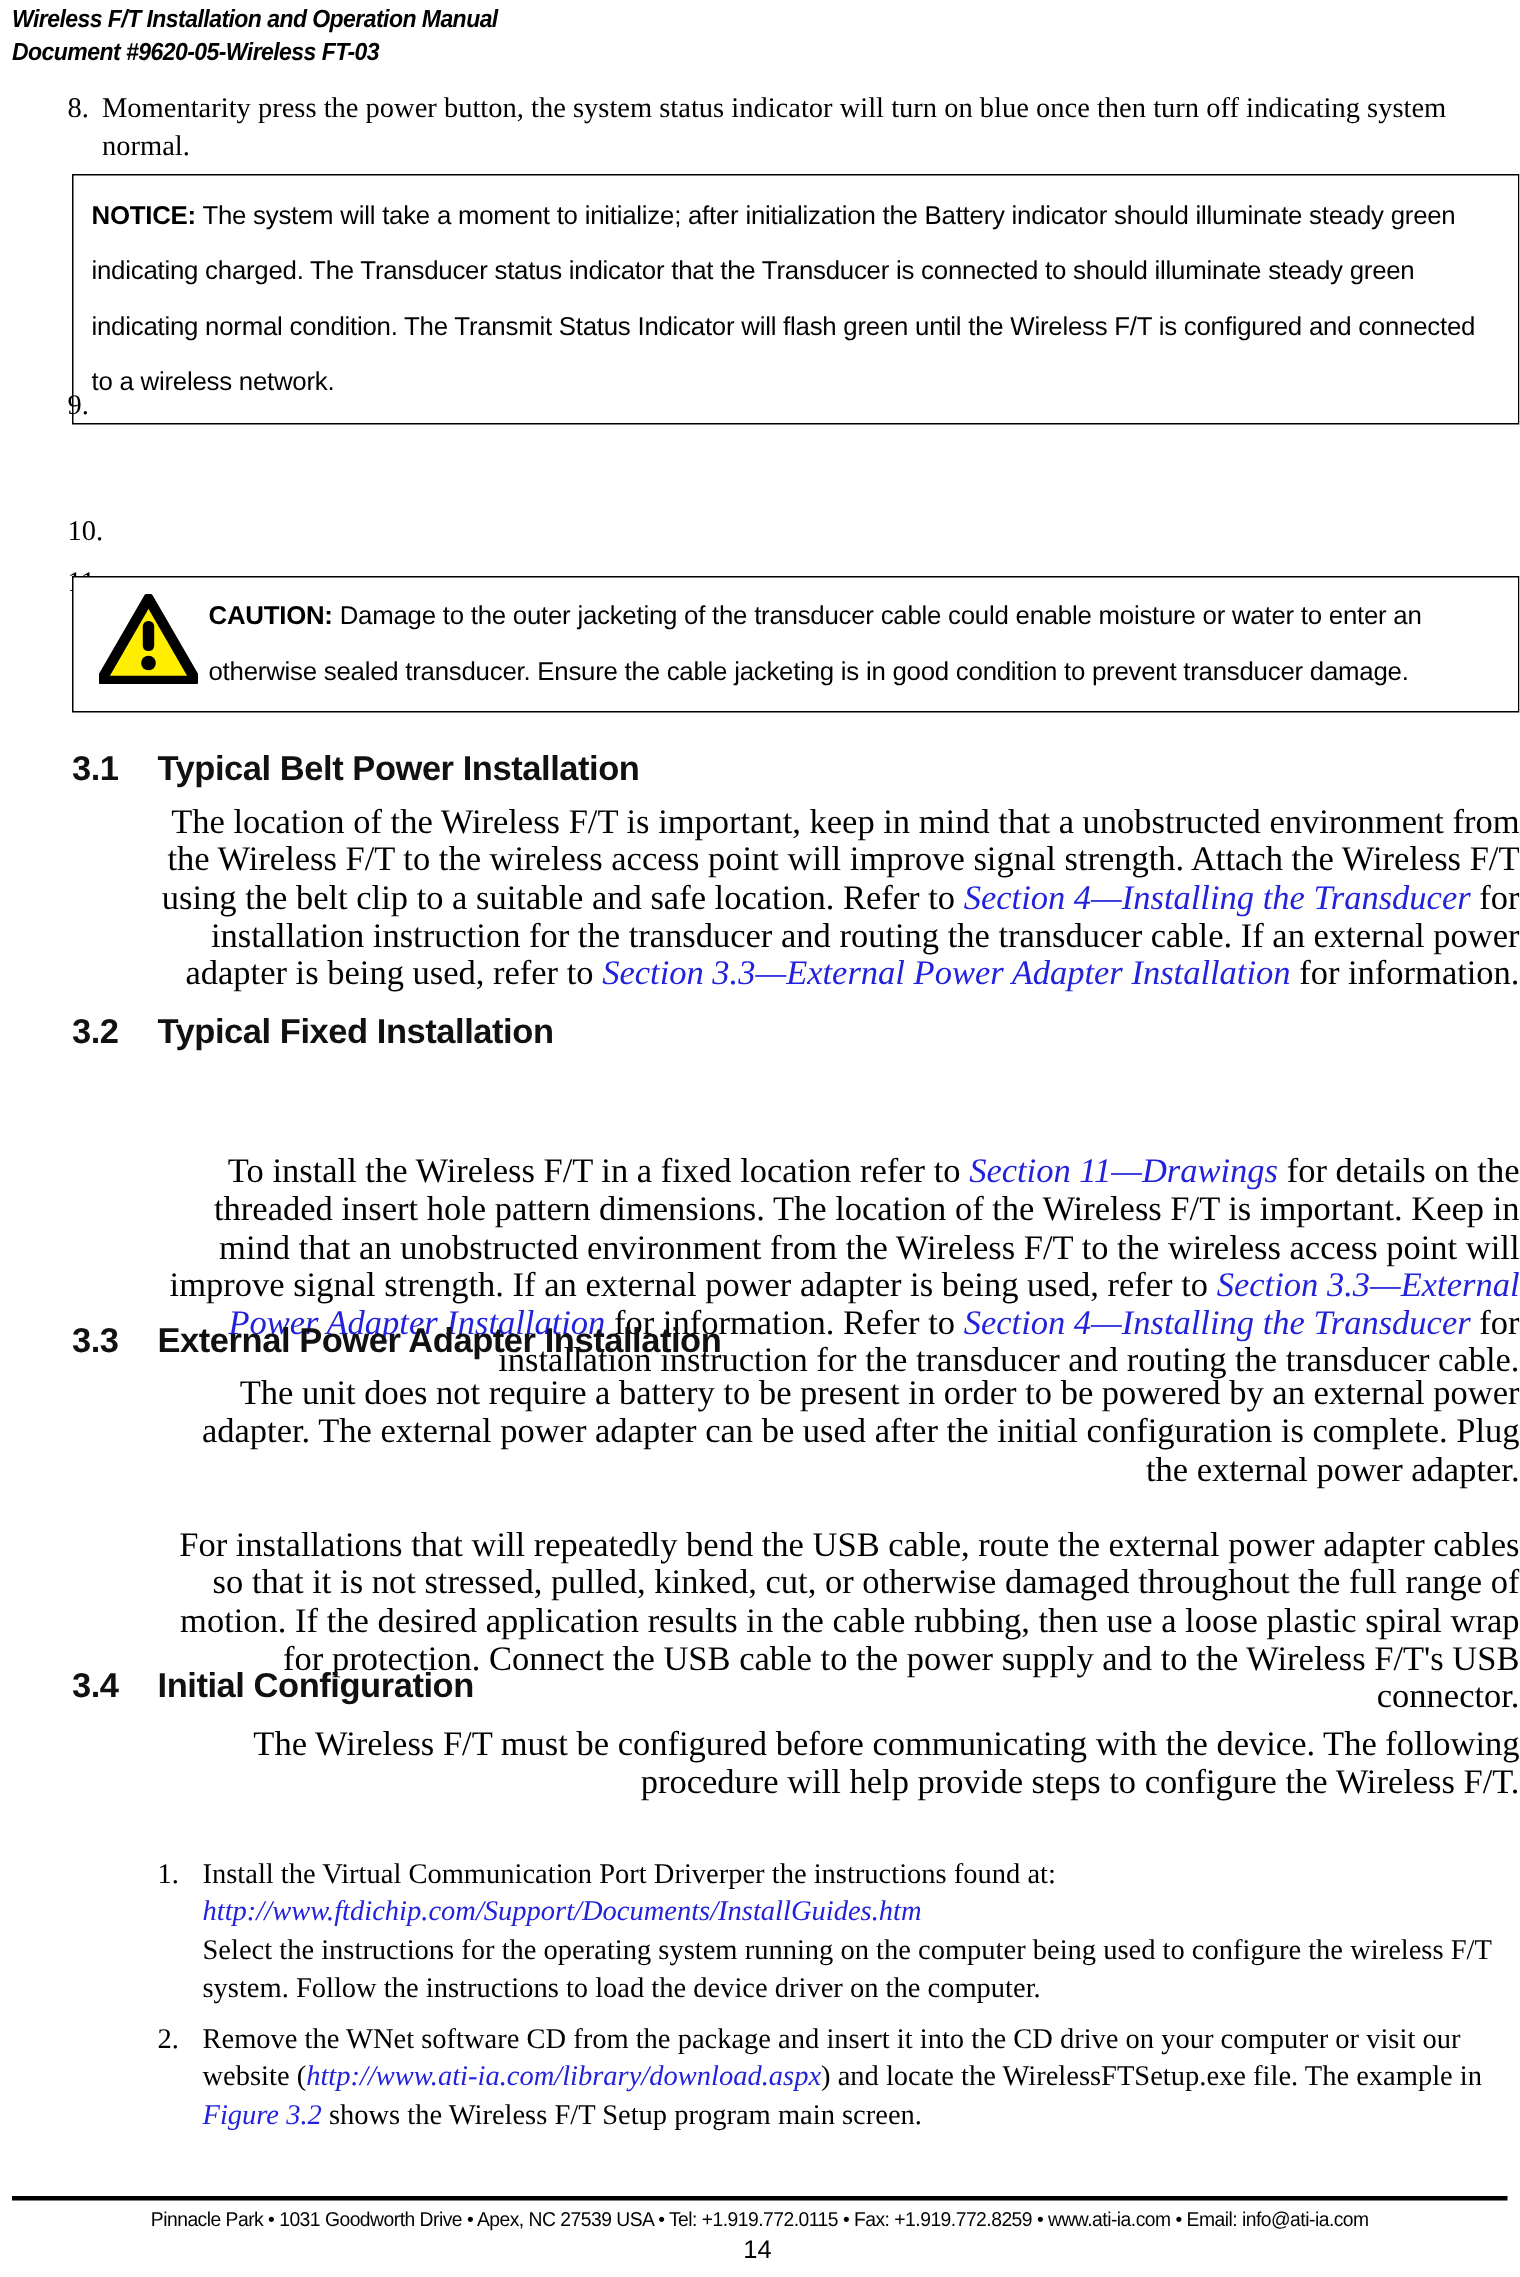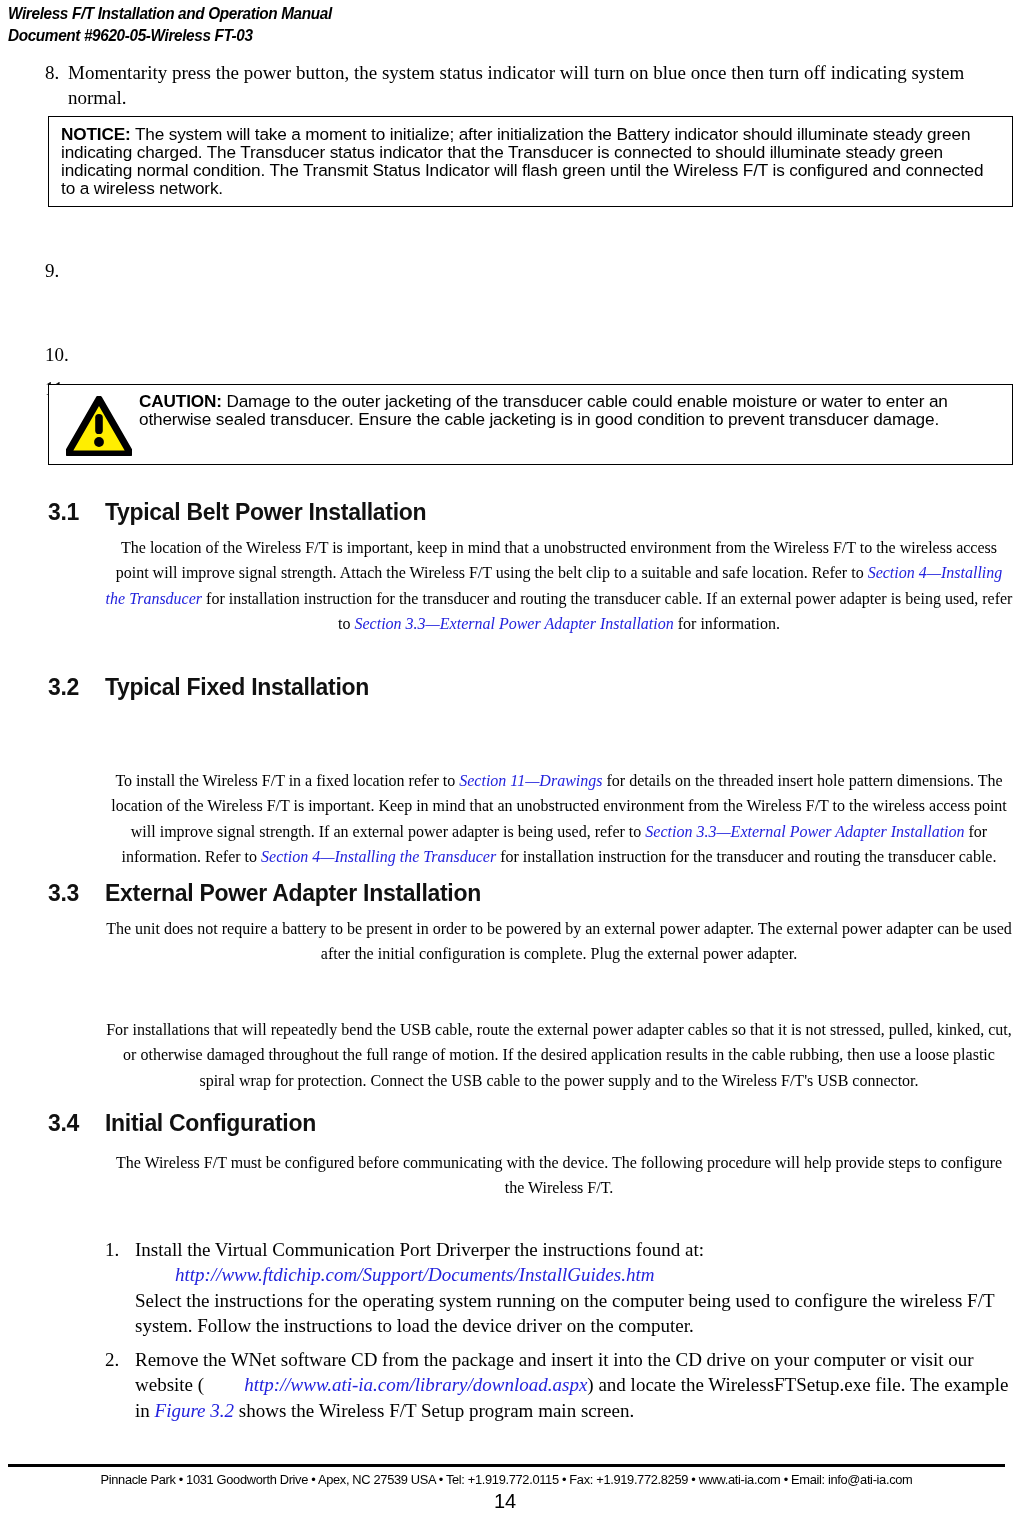--- a/index.html
+++ b/index.html
@@ -66,21 +66,21 @@
   
   .callout {
     position: absolute;
     border: 1.6px solid #000;
     box-sizing: border-box;
     background: #fff;
   }
   .callout-body {
     font-family: "Liberation Sans", "DejaVu Sans", sans-serif;
     font-size: 17.2px;
-    line-height: 18px;
+    line-height: 37px;
     letter-spacing: -0.15px;
     color: #000;
   }
   .callout-body b {
     font-weight: bold;
   }
   .callout.notice {
     left: 48px;
     top: 116px;
     width: 965px;
@@ -121,23 +121,23 @@
   .sec-head .sec-num {
     display: inline-block;
     width: 57px;
   }
 
   
   .para {
     position: absolute;
     left: 105px;
     width: 908px;
-    font-size: 16px;
+    font-size: 23px;
     line-height: 25.3px;
-    text-align: center;
+    text-align: right;
   }
 
   
   .sublist {
     position: absolute;
     left: 105px;
     width: 908px;
   }
   .sub-item {
     position: relative;
@@ -154,21 +154,20 @@
   }
 
   
   .xref {
     color: #2222dd;
     font-style: italic;
   }
   .url {
     color: #2222dd;
     font-style: italic;
-    margin-left: 40px;
   }
 
   
   .footer-rule {
     position: absolute;
     left: 8px;
     top: 1464px;
     width: 997px;
     height: 3px;
     background: #000;
@@ -188,21 +187,21 @@
     transform: scaleX(0.96);
     transform-origin: center center;
   }
   .footer-page {
     position: absolute;
     left: 0;
     top: 1490px;
     width: 1010px;
     text-align: center;
     font-family: "Liberation Sans", "DejaVu Sans", sans-serif;
-    font-size: 20px;
+    font-size: 17px;
     color: #000;
   }
 </style>
 </head>
 <body>
 
 <div class="page-header">
   <div class="hdr-line">Wireless F/T Installation and Operation Manual</div>
   <div class="hdr-line doc">Document #9620-05-Wireless FT-03</div>
 </div>

